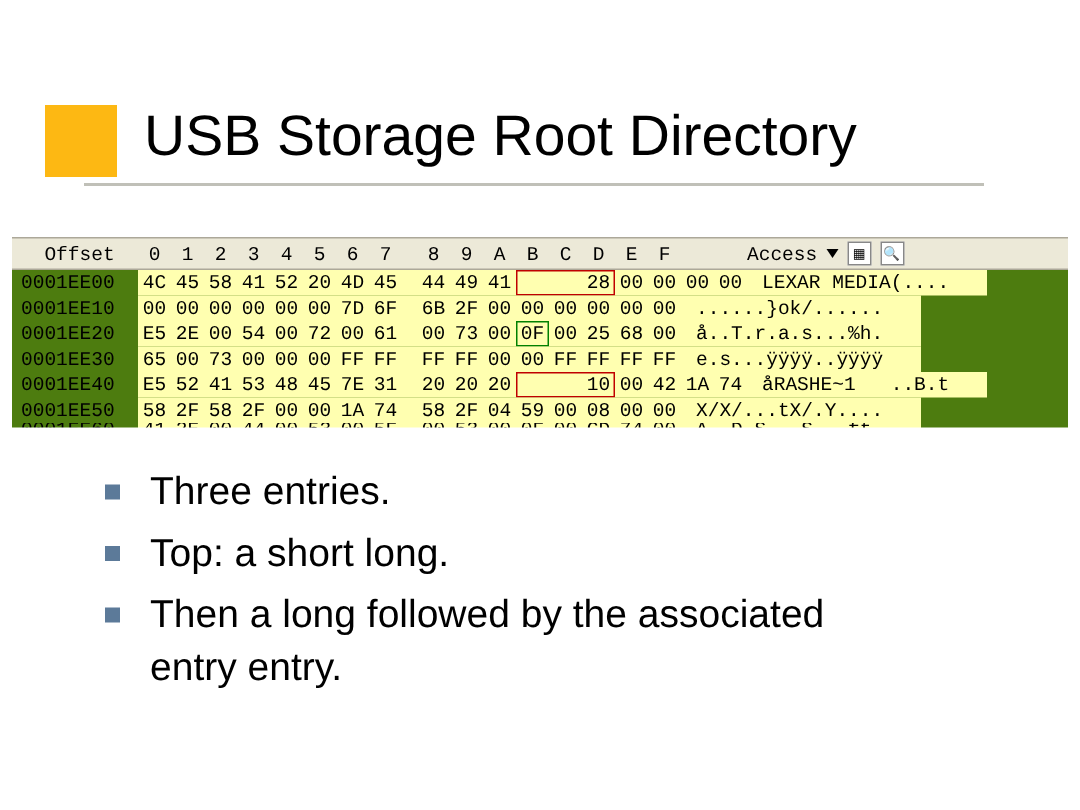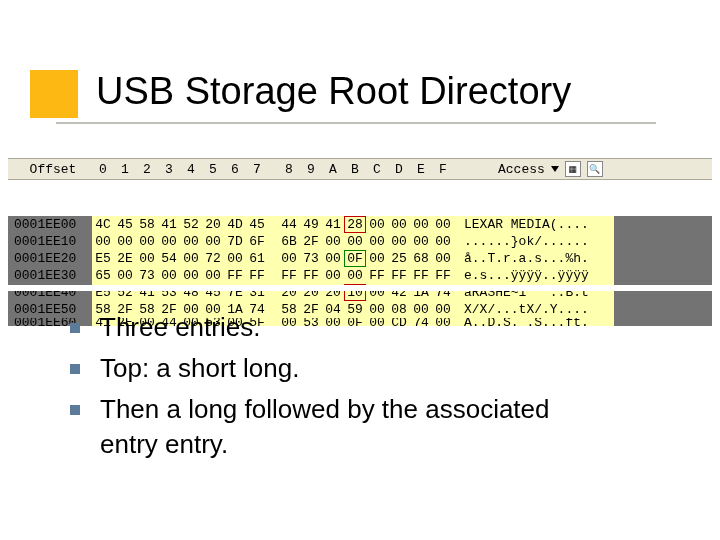--- a/index.html
+++ b/index.html
@@ -109,22 +109,21 @@
     border-right: 4px solid transparent;
     border-top: 6px solid #000;
   }
   .access-icon {
     width: 14px; height: 14px; border: 1px solid #888; background: #fff;
     font-size: 9px; display:flex; align-items:center; justify-content:center;
     font-family: Arial, sans-serif;
   }
 
   .hex-body {
-    background: #737373;
-    margin-top: 36px;
+    background: #4d7c0f;
   }
   .hex-row .col-offset {
     text-align: left;
     padding-left: 6px;
   }
   .hex-row .col-bytes, .hex-row .col-ascii {
     background: #ffffb0;
     justify-content: space-between;
   }
   .hex-row.truncated .col-bytes,
@@ -136,20 +135,21 @@
     left: 8px;
     width: 704px;
     height: 6px;
     top: 285px;
     background: #fff;
   }
 
   .box-red {
     outline: 1px solid #c00000;
     outline-offset: -1px;
+    padding-left: 44px;
   }
   .box-green {
     outline: 1px solid #008000;
     outline-offset: -1px;
   }
 
   
   .bullets {
     position: absolute;
     left: 70px;

